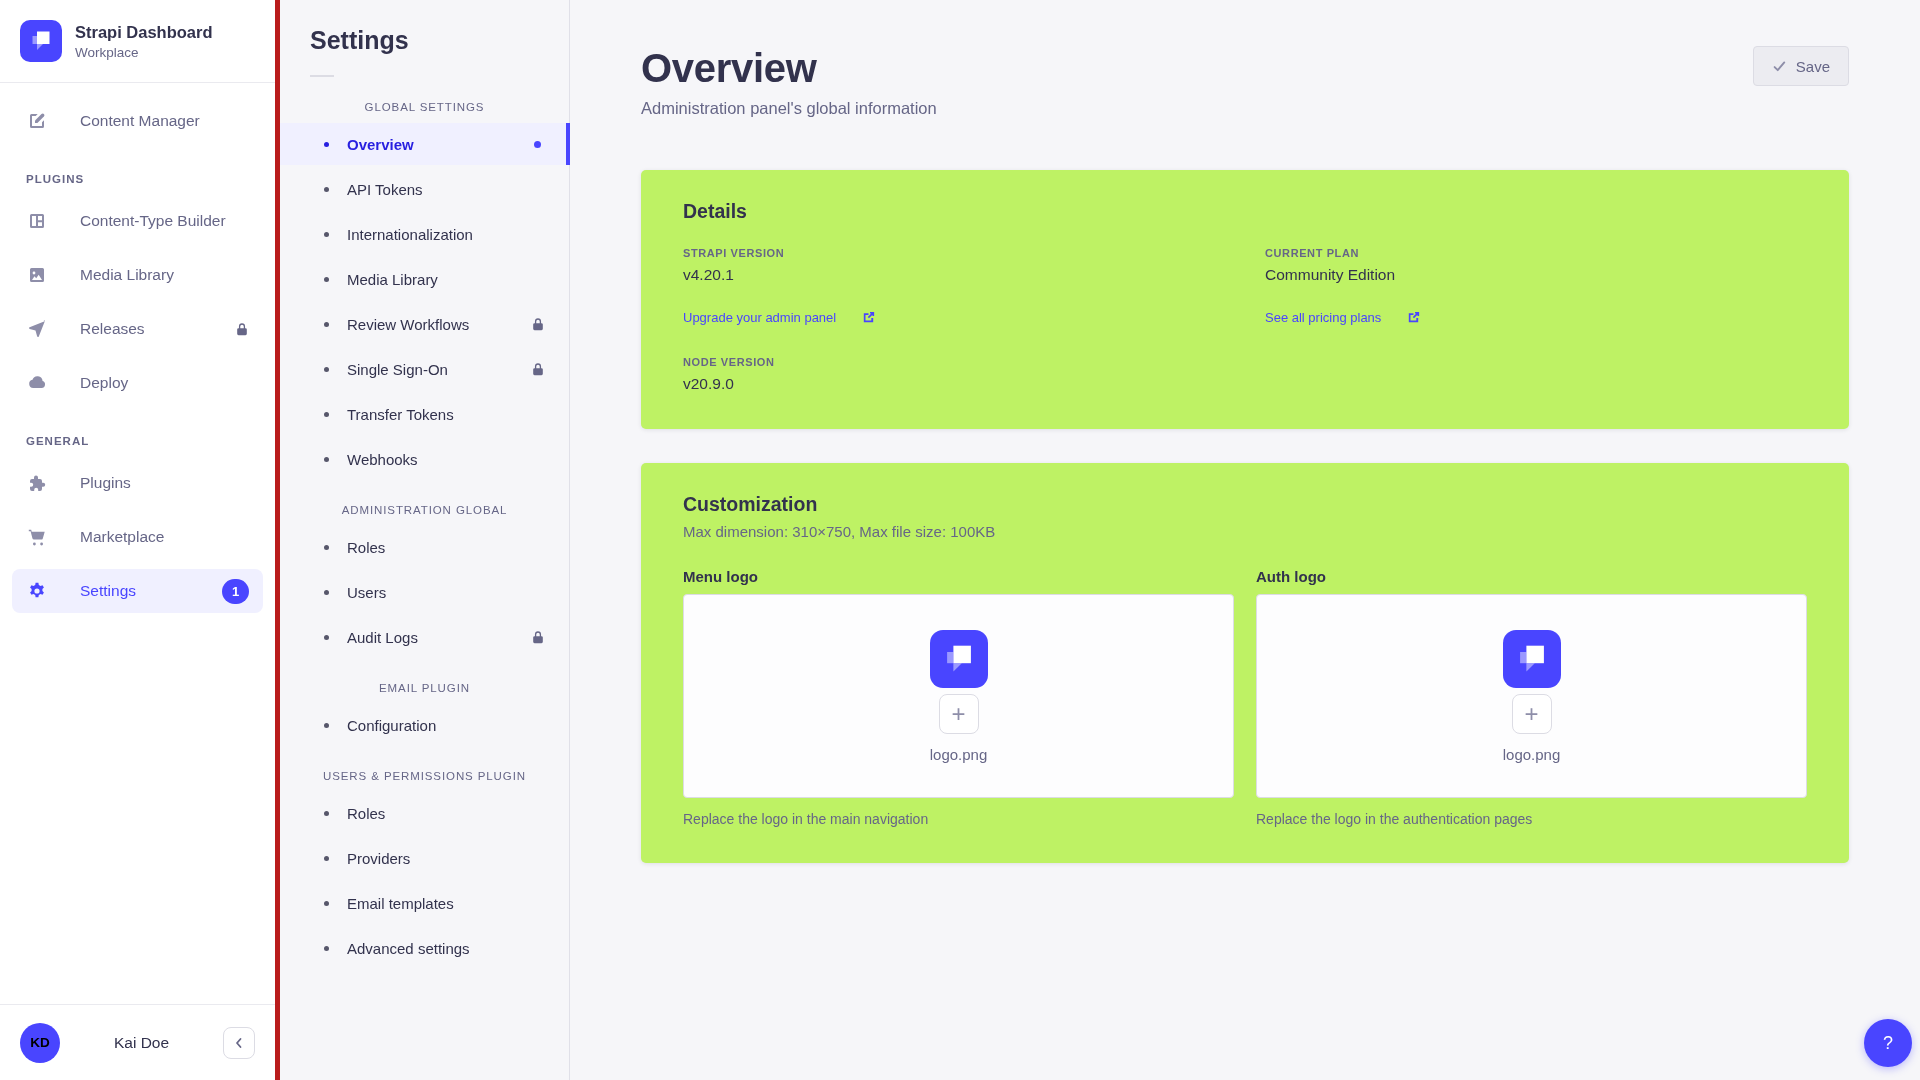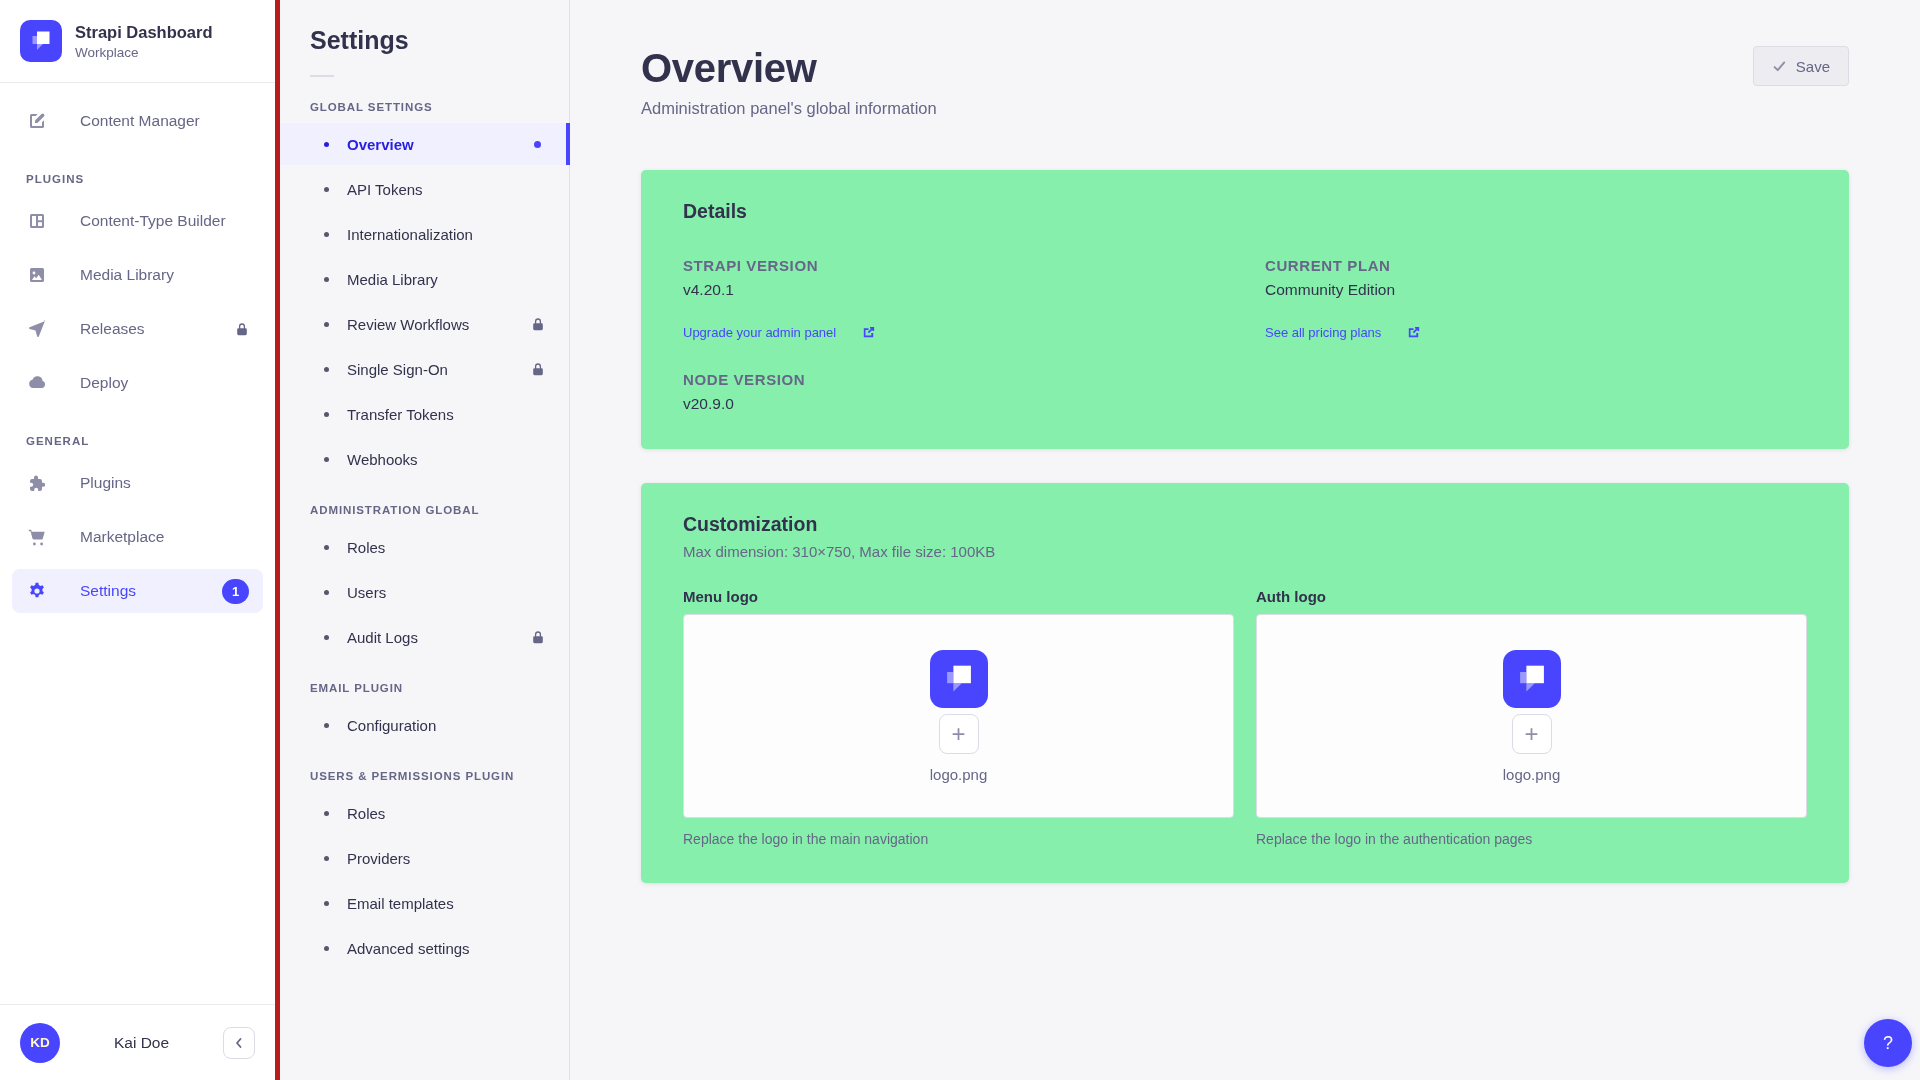--- a/index.html
+++ b/index.html
@@ -47,42 +47,42 @@
     min-width:27px; height:25px; border-radius:13px; background:#4945ff;
     color:#fff; font-size:13px; font-weight:bold;
     display:flex; align-items:center; justify-content:center; padding:0 6px;
   }
   .sb-user {
     border-top:1px solid #eaeaef; height:76px;
     display:flex; align-items:center; padding:0 20px; gap:10px;
   }
   .avatar {
     width:40px; height:40px; border-radius:50%; background:#4945ff;
-    color:#fef9c3; font-size:13.5px; font-weight:bold;
+    color:#000000; font-size:13.5px; font-weight:bold;
     display:flex; align-items:center; justify-content:center; flex:0 0 auto;
   }
   .user-name { flex:1; text-align:center; font-size:15.5px; color:#32324d; }
   .collapse-btn {
     width:32px; height:32px; border-radius:8px; border:1px solid #dcdce4; background:#fff;
     display:flex; align-items:center; justify-content:center; color:#666687; cursor:pointer;
   }
 
   
   .subnav {
     width:290px; min-width:290px; height:100%;
     background:#f6f6f9;
     border-right:1px solid #e0e0e8;
     padding-top:26px;
     position:relative;
   }
   .subnav-title { font-size:25px; font-weight:bold; color:#32324d; padding:0 30px; }
   .subnav-title-divider { width:24px; height:2px; background:#dcdce4; margin:20px 30px 6px 30px; }
   .sn-section-label {
-    font-size:11.5px; font-weight:bold; letter-spacing:.9px; color:#666687;
-    padding:0 30px; margin:24px 0 10px 0;
+    font-size:11.5px; font-weight:normal; letter-spacing:.9px; color:#666687;
+    padding:0 30px; margin:24px 0 10px 0;text-align:center;
   }
   .sn-item {
     position:relative;
     display:flex; align-items:center; gap:18px;
     height:42px; padding:0 24px 0 44px;
     font-size:15px; color:#32324d; cursor:pointer; margin-bottom:3px;
   }
   .sn-item .dot { width:5px; height:5px; border-radius:50%; background:#57576b; flex:0 0 auto; }
   .sn-item .lbl { flex:1; white-space:nowrap; }
   .sn-item .lock { color:#666687; display:flex; }
@@ -98,28 +98,28 @@
   .page-subtitle { font-size:16.5px; color:#666687; margin-top:8px; }
   .save-btn {
     display:flex; align-items:center; gap:9px;
     height:40px; padding:0 18px; border-radius:4px;
     background:#ececf1; border:1px solid #dcdce4;
     color:#666687; font-size:15px; cursor:default; font-family:inherit;
   }
   .save-btn .ic { display:flex; color:#8e8ea9; }
 
   .card {
-    background:#86efac; border-radius:5px;
+    background:#bef264; border-radius:5px;
     box-shadow:0 1px 4px rgba(33,33,52,.1);
     padding:30px 42px 36px 42px;
   }
   .card-details { margin-top:52px; }
   .card-heading { font-size:19.5px; font-weight:600; color:#32324d; }
   .details-grid { display:grid; grid-template-columns:1fr 1fr; column-gap:40px; margin-top:24px; }
-  .field-label { font-size:15px; font-weight:bold; letter-spacing:.6px; color:#666687;margin-top:10px; }
+  .field-label { font-size:11px; font-weight:bold; letter-spacing:.6px; color:#666687; }
   .field-value { font-size:15.5px; color:#32324d; margin-top:7px; }
   .field + .field, .field + .link-row, .link-row + .field { margin-top:26px; }
   .link-row { display:inline-flex; align-items:center; gap:25px; color:#4945ff; font-size:13px; text-decoration:none; cursor:pointer; }
   .link-row .ic { display:flex; color:#4945ff; }
 
   .card-custom { margin-top:34px; }
   .custom-sub { font-size:15px; color:#666687; margin-top:7px; }
   .logo-grid { display:grid; grid-template-columns:1fr 1fr; column-gap:22px; margin-top:28px; }
   .logo-label { font-size:15px; font-weight:600; color:#32324d; margin-bottom:9px; }
   .logo-box {

